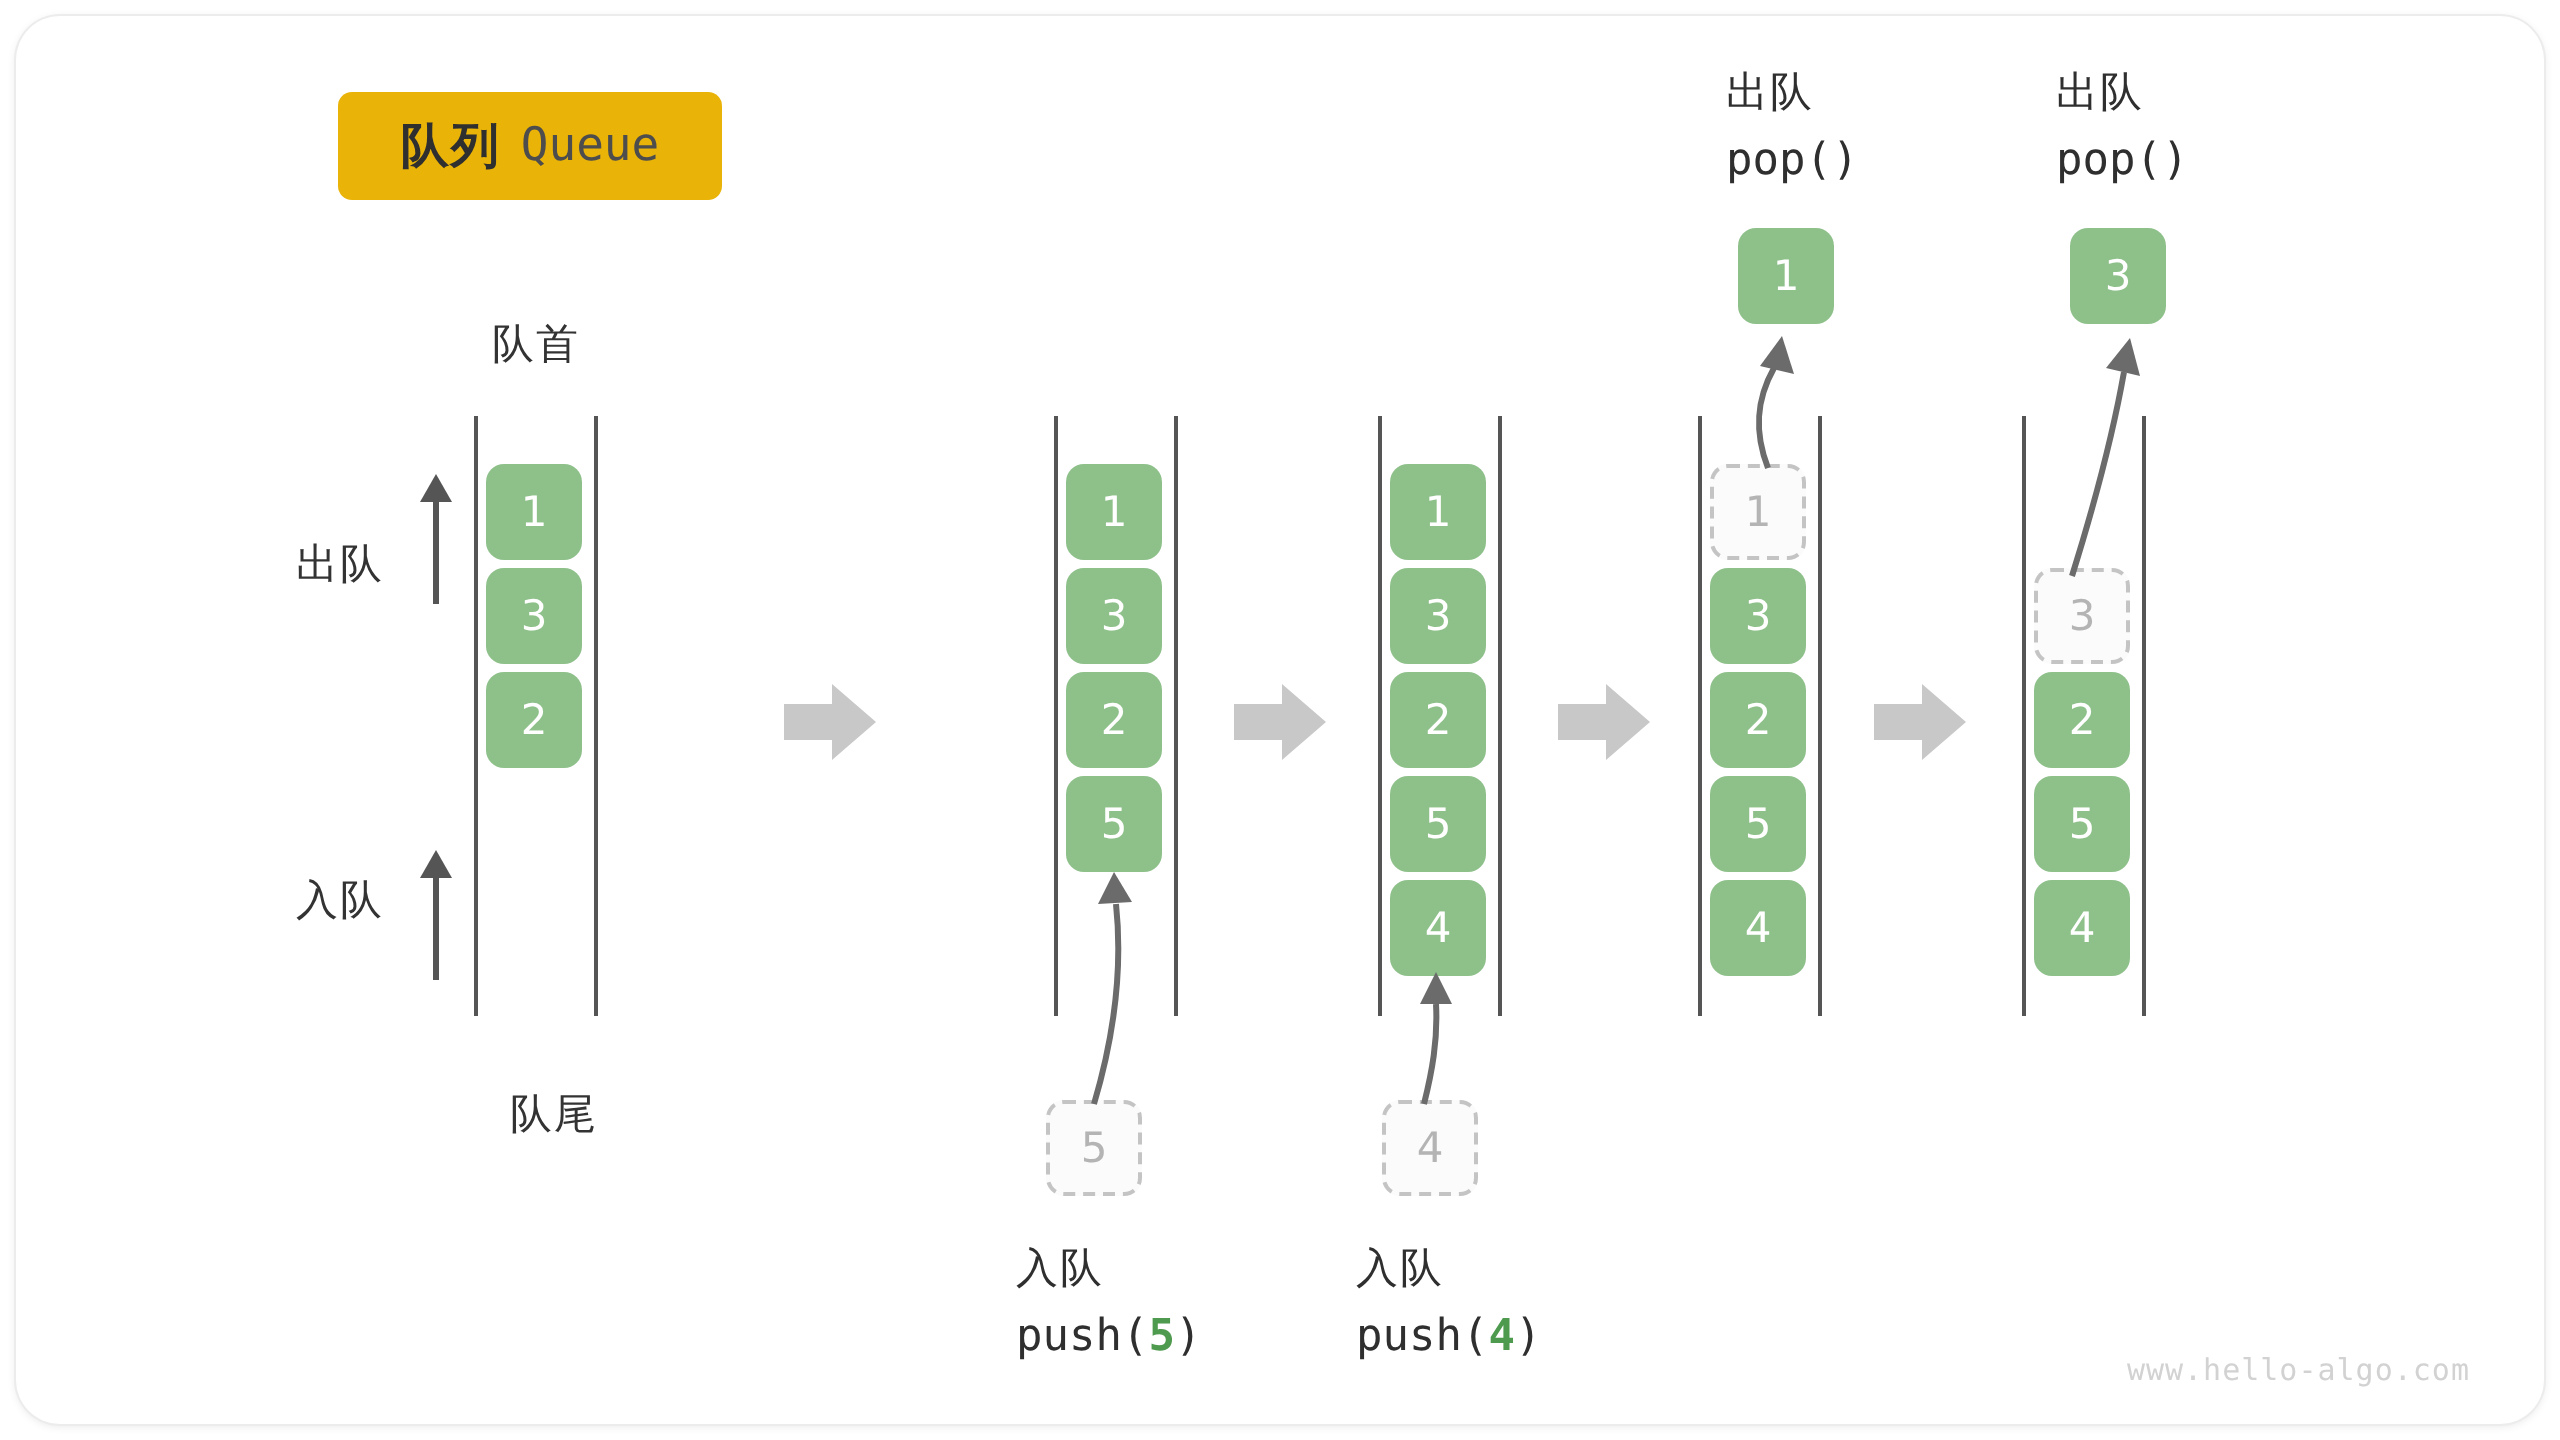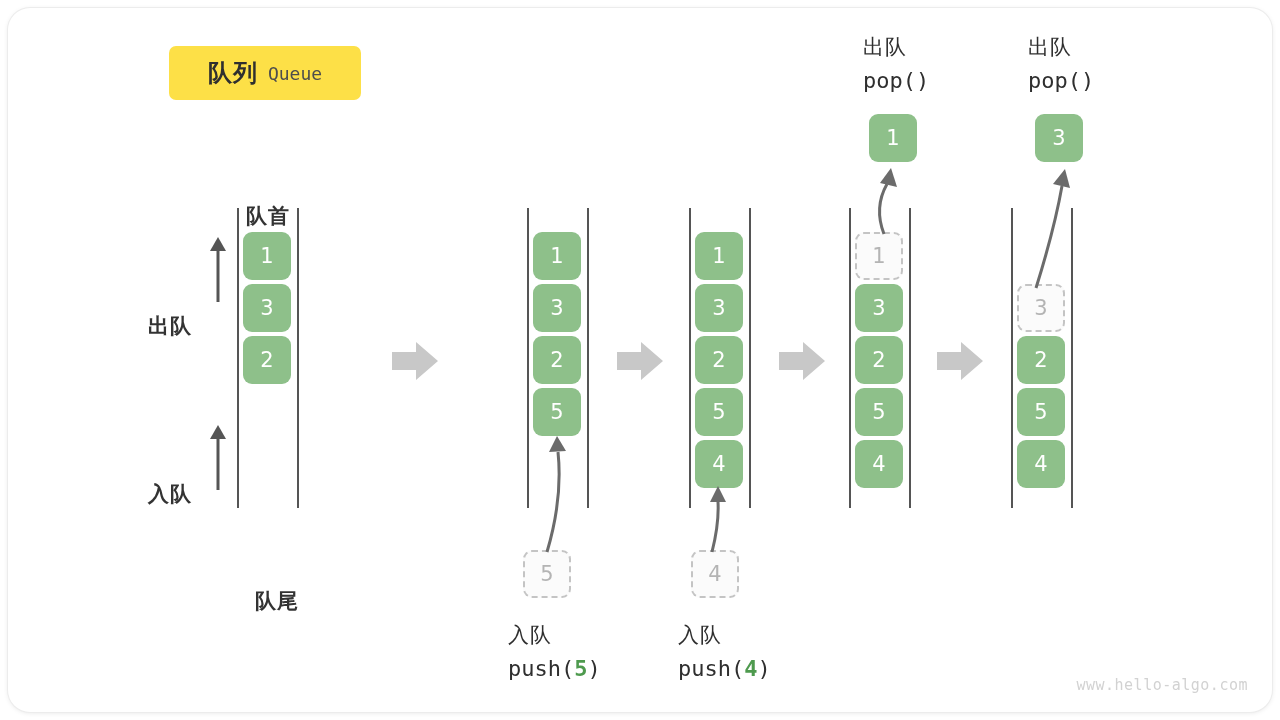--- a/index.html
+++ b/index.html
@@ -25,47 +25,46 @@
     border-radius: 22px;
     box-shadow: 0 0 0 1px #ececec, 0 1px 5px rgba(0,0,0,0.10);
   }
   
   .title-chip {
     position: absolute;
     left: 169px;
     top: 46px;
     width: 192px;
     height: 54px;
-    background: #fde047;
+    background: #eab308;
     border-radius: 7px;
     display: flex;
     align-items: center;
     justify-content: center;
     gap: 10px;
   }
   .title-cn {
     font-size: 24px;
     font-weight: bold;
     color: #2f2f2f;
     letter-spacing: 1px;
   }
   .title-en {
     font-family: "DejaVu Sans Mono", monospace;
-    font-size: 18px;
+    font-size: 23px;
     color: #4d4d4d;
   }
   
   .lbl-bold {
     position: absolute;
     font-size: 21px;
-    font-weight: bold;
+    font-weight: normal;
     color: #333333;
     white-space: nowrap;
     letter-spacing: 1px;
-    margin-top: 44px;
   }
   .op-label {
     position: absolute;
     white-space: nowrap;
     text-align: left;
     line-height: 34px;
   }
   .op-cn {
     font-size: 21px;
     color: #2f2f2f;
@@ -106,21 +105,21 @@
   
   .step-arrow {
     position: absolute;
     width: 46px;
     height: 42px;
   }
   
   .vec { position: absolute; overflow: visible; }
   .watermark {
     position: absolute;
-    right: 32px;
+    right: 45px;
     bottom: 26px;
     font-family: "DejaVu Sans Mono", monospace;
     font-size: 15px;
     color: #d2d2d2;
     letter-spacing: 0.5px;
   }
 </style>
 </head>
 <body>
 

